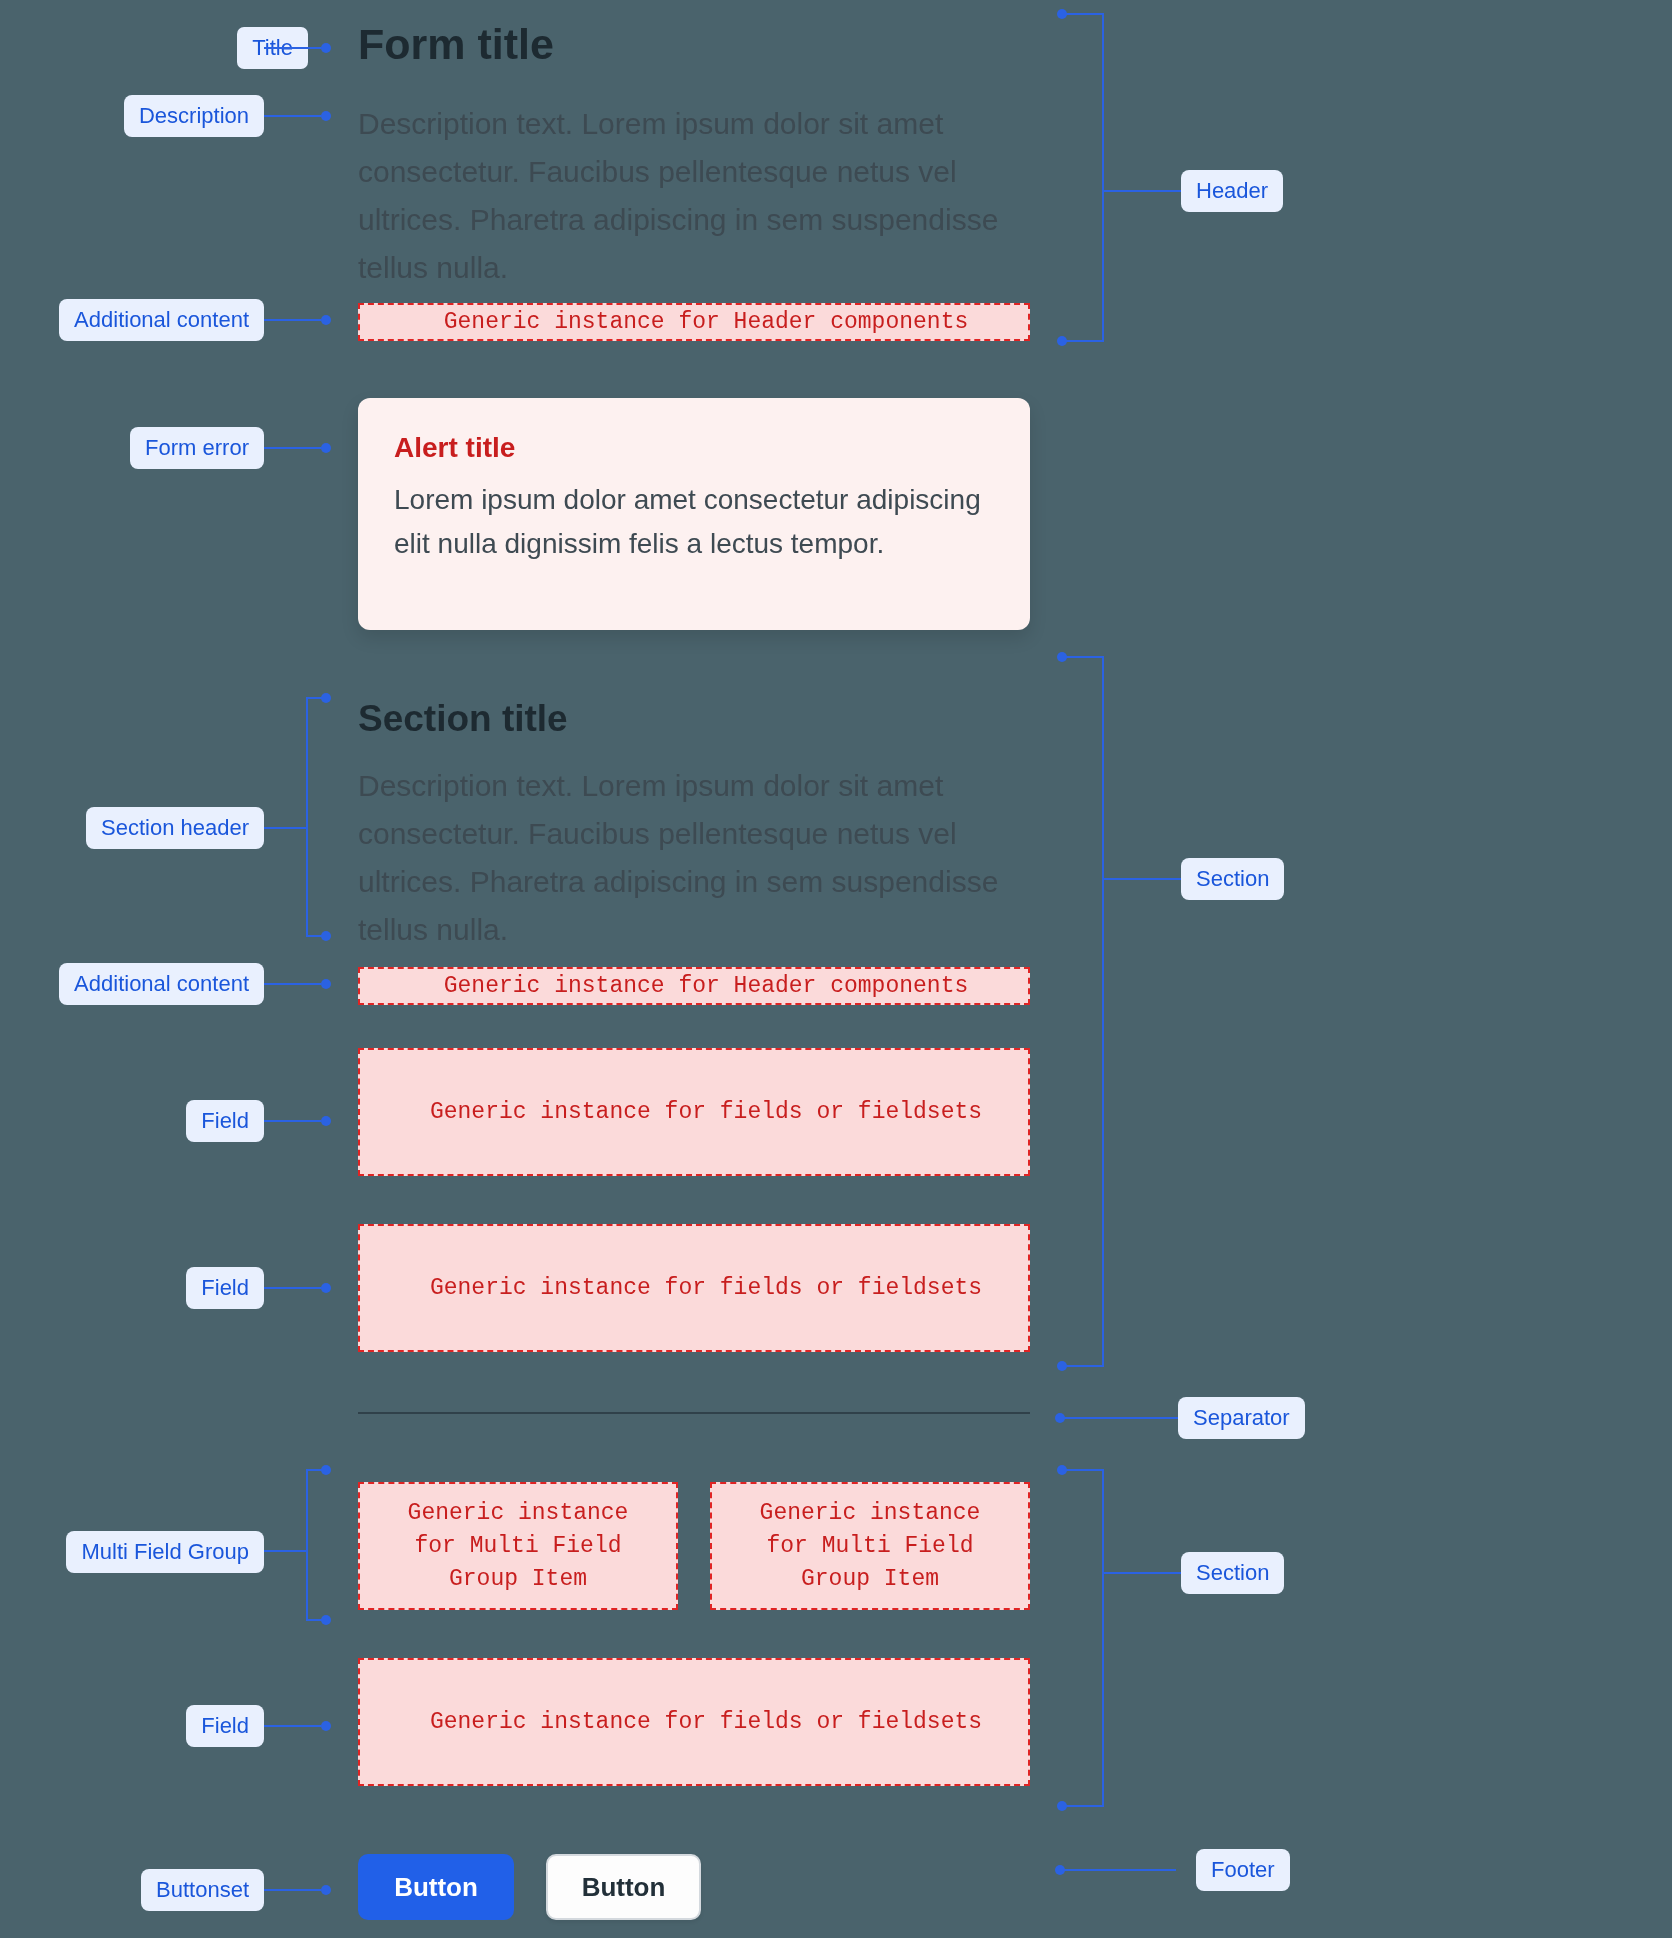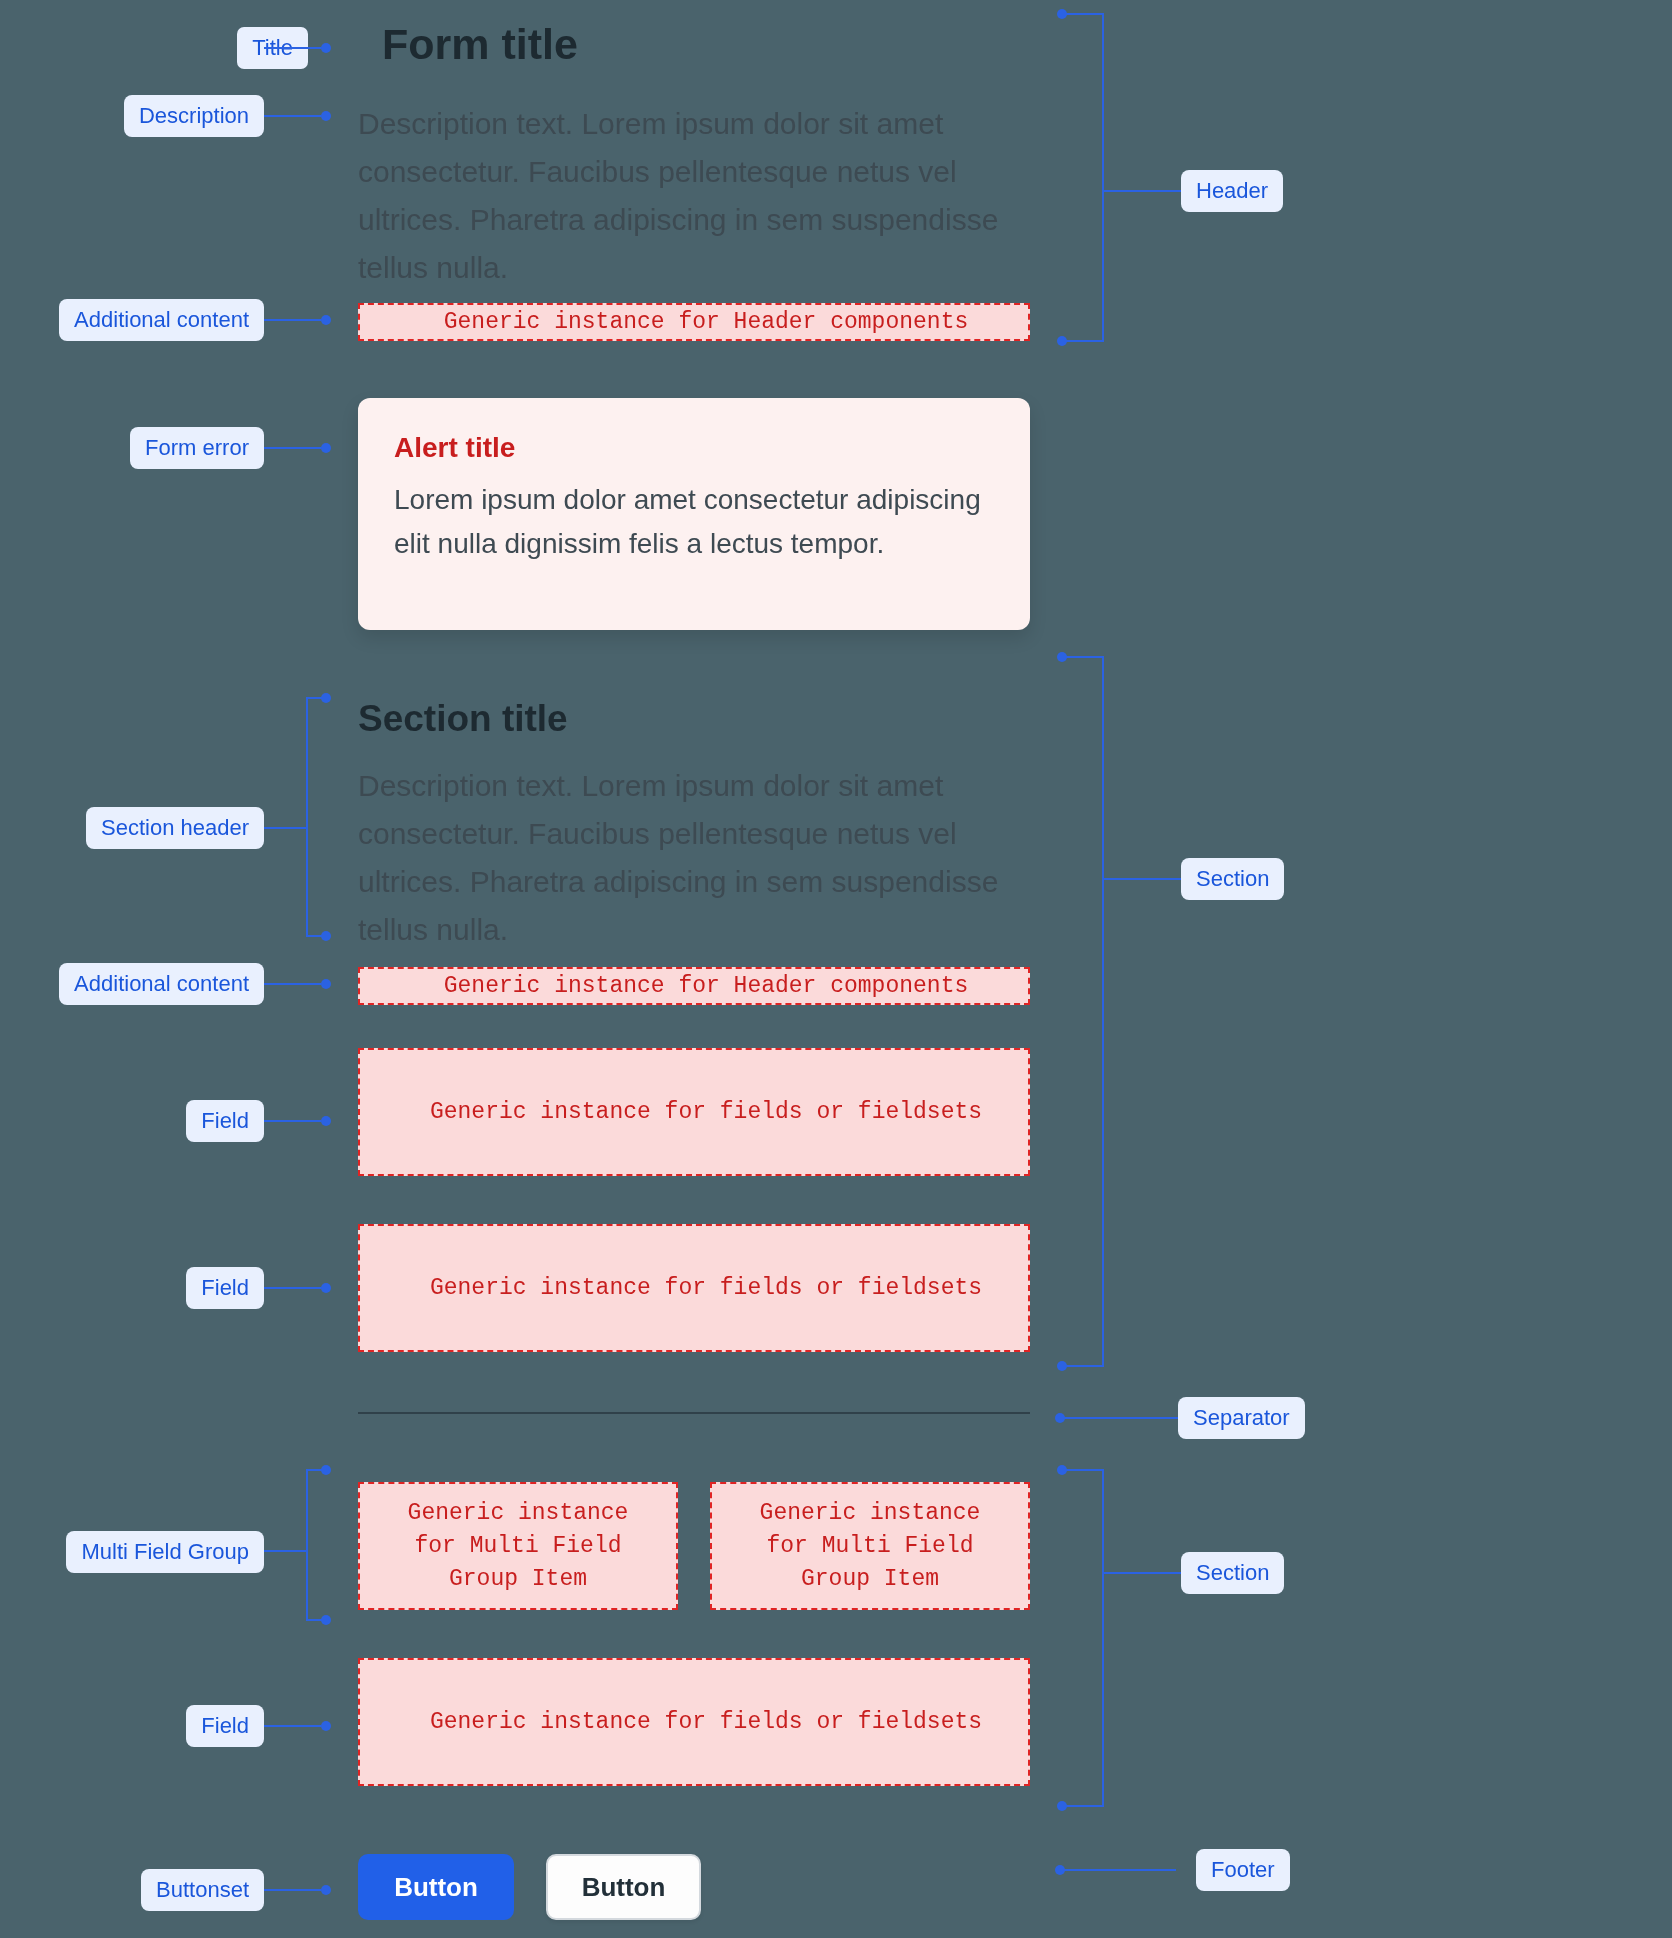--- a/index.html
+++ b/index.html
@@ -46,21 +46,21 @@
         font-family:"Liberation Sans", sans-serif; border:none; cursor:pointer; }
   .btn-primary{ background:#2160e8; color:#ffffff; }
   .btn-secondary{ background:#fdfdfd; color:#223039; border:2px solid #d4d9de;
                   box-shadow:0 2px 4px rgba(0,0,0,0.08); }
 </style>
 </head>
 <body>
 
 <div class="stage">
 
-  <div class="h1" style="left:358px; top:20px; width:672px;margin-left:24px;">Form title</div>
+  <div class="h1" style="left:358px; top:20px; width:672px;">Form title</div>
 
   <div class="para" style="left:358px; top:100px; width:672px;">Description text. Lorem ipsum dolor sit amet consectetur. Faucibus pellentesque netus vel ultrices. Pharetra adipiscing in sem suspendisse tellus nulla.</div>
 
   <div class="ph" style="left:358px; top:303px; width:672px; height:38px;">Generic instance for Header components</div>
 
   <div class="alert" style="left:358px; top:398px; width:672px; height:232px;">
     <div class="alert-title">Alert title</div>
     <div class="alert-body">Lorem ipsum dolor amet consectetur adipiscing elit nulla dignissim felis a lectus tempor.</div>
   </div>
 

